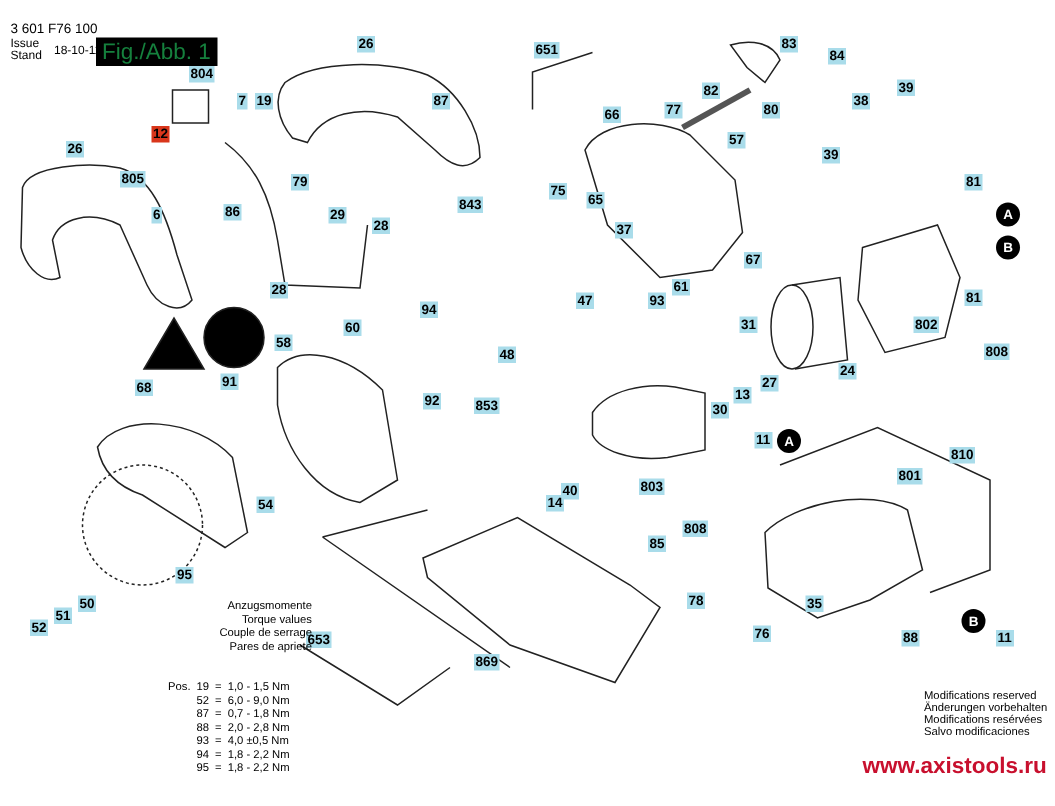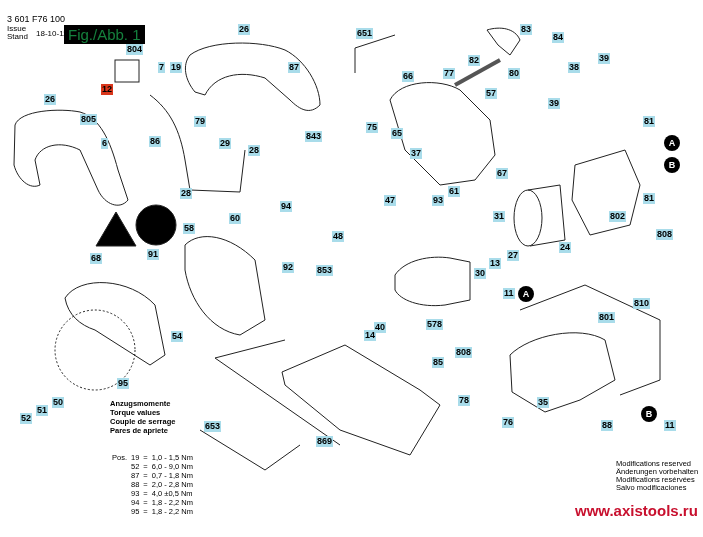--- a/index.html
+++ b/index.html
@@ -5,21 +5,21 @@
   html,body{margin:0;padding:0;background:#fff;}
   body{width:703px;height:537px;position:relative;overflow:hidden;font-family:"Liberation Sans",sans-serif;color:#000;}
   .hdr-code{position:absolute;left:7px;top:14px;font-size:9px;}
   .hdr-issue{position:absolute;left:7px;top:25px;font-size:8px;line-height:8px;}
   .hdr-date{position:absolute;left:36px;top:29px;font-size:8px;}
   .hdr-fig{position:absolute;left:64px;top:25px;background:#000;color:#15803d;font-size:15px;padding:1px 4px;}
   svg.drawing{position:absolute;left:0;top:0;}
   .lbl{position:absolute;background:#a9dcea;font-size:9px;font-weight:bold;padding:0 1px;line-height:11px;}
   .lbl.red{background:#d9361b;color:#000;text-align:center;}
   .torque{position:absolute;left:110px;top:399px;font-size:7.5px;line-height:9px;}
-  .torque .ttl{text-align:left;width:98px;font-weight:bold;}
+  .torque .ttl{text-align:right;width:98px;}
   .torque table{border-collapse:collapse;font-size:7.5px;margin-top:18px;}
   .torque td{padding:0 2px;line-height:9px;}
   .mods{position:absolute;left:616px;top:460px;font-size:7.5px;line-height:8px;}
   .site{position:absolute;left:575px;top:502px;font-size:15px;font-weight:bold;color:#c8102e;}
   .callout{position:absolute;width:16px;height:16px;border-radius:50%;background:#000;color:#fff;font-size:9px;font-weight:bold;text-align:center;line-height:16px;}
 </style>
 </head>
 <body>
 
 <div class="hdr-code">3 601 F76 100</div>
@@ -119,21 +119,21 @@
 <div class="lbl" style="left:117px;top:378px">95</div>
 <div class="lbl" style="left:493px;top:211px">31</div>
 <div class="lbl" style="left:507px;top:250px">27</div>
 <div class="lbl" style="left:489px;top:258px">13</div>
 <div class="lbl" style="left:474px;top:268px">30</div>
 <div class="lbl" style="left:559px;top:242px">24</div>
 <div class="lbl" style="left:656px;top:229px">808</div>
 <div class="lbl" style="left:503px;top:288px">11</div>
 <div class="lbl" style="left:633px;top:298px">810</div>
 <div class="lbl" style="left:598px;top:312px">801</div>
-<div class="lbl" style="left:426px;top:319px">578</div>
+<div class="lbl" style="left:426px;top:319px">803</div>
 <div class="lbl" style="left:374px;top:322px">40</div>
 <div class="lbl" style="left:364px;top:330px">14</div>
 <div class="lbl" style="left:455px;top:347px">808</div>
 <div class="lbl" style="left:432px;top:357px">85</div>
 <div class="lbl" style="left:537px;top:397px">35</div>
 <div class="lbl" style="left:601px;top:420px">88</div>
 <div class="lbl" style="left:664px;top:420px">11</div>
 <div class="lbl" style="left:458px;top:395px">78</div>
 <div class="lbl" style="left:502px;top:417px">76</div>
 <div class="lbl" style="left:316px;top:436px">869</div>

